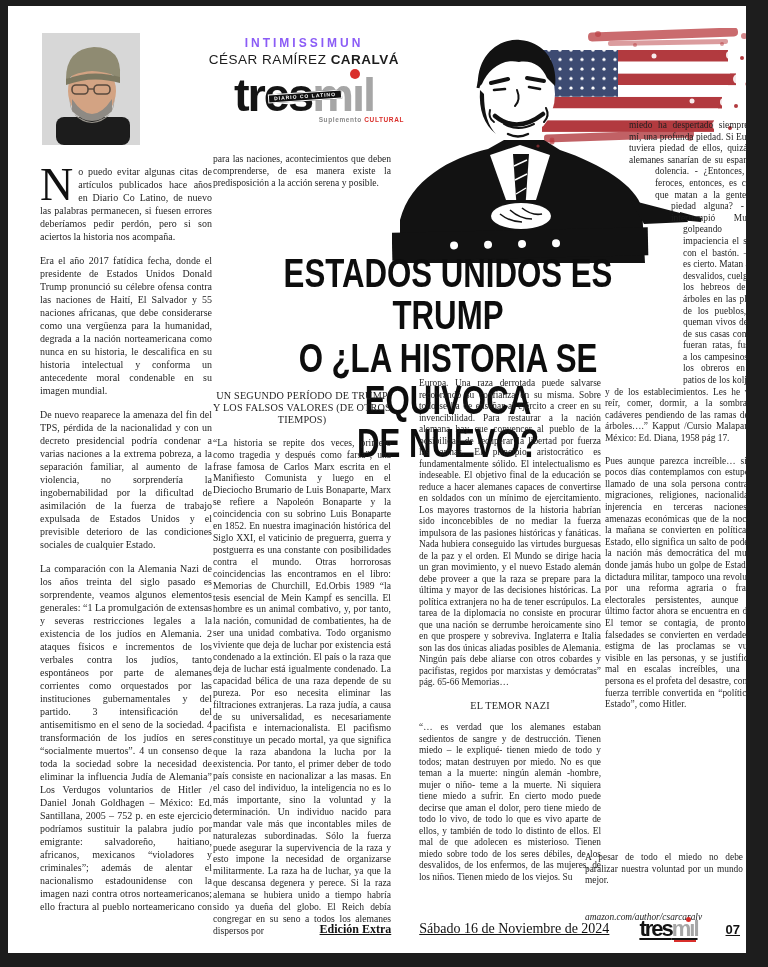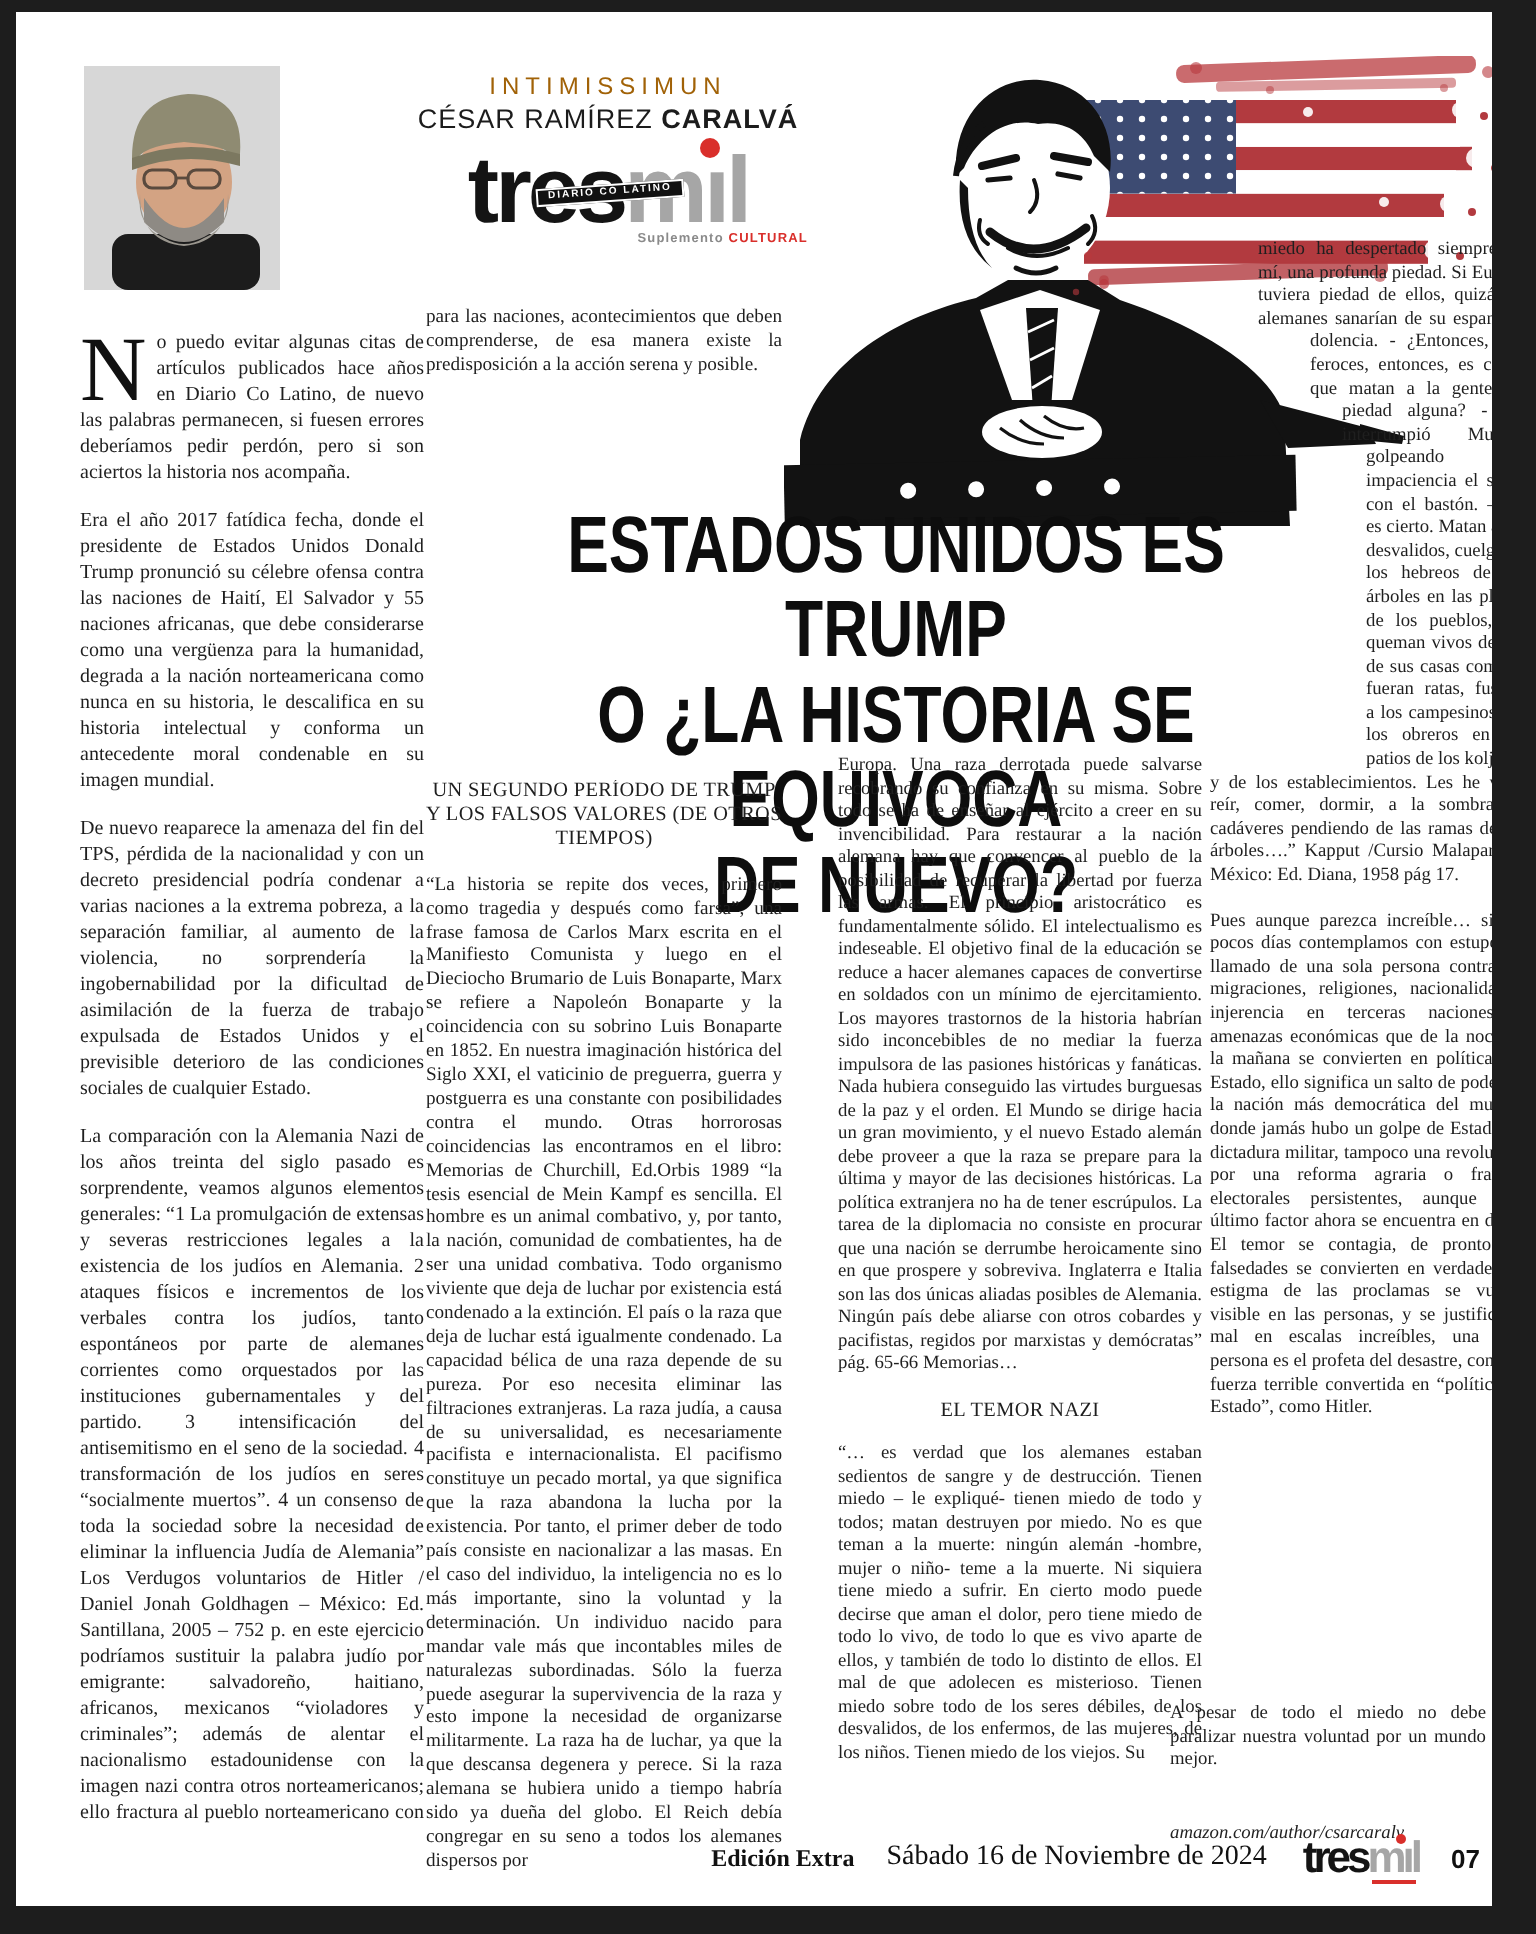--- a/index.html
+++ b/index.html
@@ -9,21 +9,21 @@
     font-family:"Liberation Serif", serif;
     -webkit-font-smoothing:antialiased;
   }
   .page{
     position:absolute;left:8px;top:6px;width:738px;height:947px;
     background:#ffffff;overflow:hidden;
   }
   
   .author-photo{position:absolute;left:34px;top:27px;width:98px;height:112px;}
   .masthead{position:absolute;left:138px;top:30px;width:316px;text-align:center;}
-  .kicker{font-family:"Liberation Sans",sans-serif;color:#a16207;font-size:12px;letter-spacing:3px;font-weight:normal;}
+  .kicker{font-family:"Liberation Sans",sans-serif;color:#8b5cf6;font-size:12px;letter-spacing:3px;font-weight:bold;}
   .author-line{font-family:"Liberation Sans",sans-serif;color:#1c1c1c;font-size:13.5px;margin-top:2px;letter-spacing:.5px;}
   .author-line b{font-weight:bold;margin-top:43px;}
   .tm-logo{position:relative;display:inline-block;font-family:"Liberation Sans",sans-serif;font-weight:bold;letter-spacing:-2px;line-height:1;}
   .tm-big{font-size:47px;margin-top:4px;}
   .tm-tres{color:#141414;}
   .tm-mil{color:#a6a6a6;position:relative;}
   .tm-dot{position:absolute;background:#d92f2b;border-radius:50%;}
   .tm-big .tm-dot{width:10px;height:10px;right:14px;top:-2px;}
   .tm-ribbon{
     position:absolute;left:34px;top:21px;background:#111;color:#fff;
@@ -53,21 +53,21 @@
   .dropcap{float:left;font-size:46px;line-height:37px;padding:1px 5px 0 0;font-weight:normal;color:#111;}
   .wrap-sp{float:left;clear:left;}
   .w1{width:24px;height:56px;} .w2{width:50px;height:28px;}
   .w3{width:66px;height:28px;} .w4{width:78px;height:148px;}
   .amzn{font-style:italic;margin-top:14px;display:inline-block;color:#222;text-decoration:none;}
   
   .trump-art{position:absolute;left:384px;top:22px;width:370px;height:235px;}
   
   .footer{
     position:absolute;right:6px;top:910px;height:26px;
-    display:flex;align-items:center;gap:16px;color:#111;
+    display:flex;align-items:center;gap:28px;color:#111;text-decoration:underline;
   }
   .f-edition{font-weight:bold;font-size:12px;}
   .f-date{font-size:14px;}
   .tm-small{font-size:22px;margin:0 0 0 2px;}
   .tm-small .tm-dot{width:5px;height:5px;right:7px;top:-1px;}
   .tm-underline{position:absolute;background:#d92f2b;height:2px;width:22px;right:2px;bottom:-2px;}
   .f-page{font-family:"Liberation Sans",sans-serif;font-weight:bold;font-size:13px;}
 </style>
 </head>
 <body>

